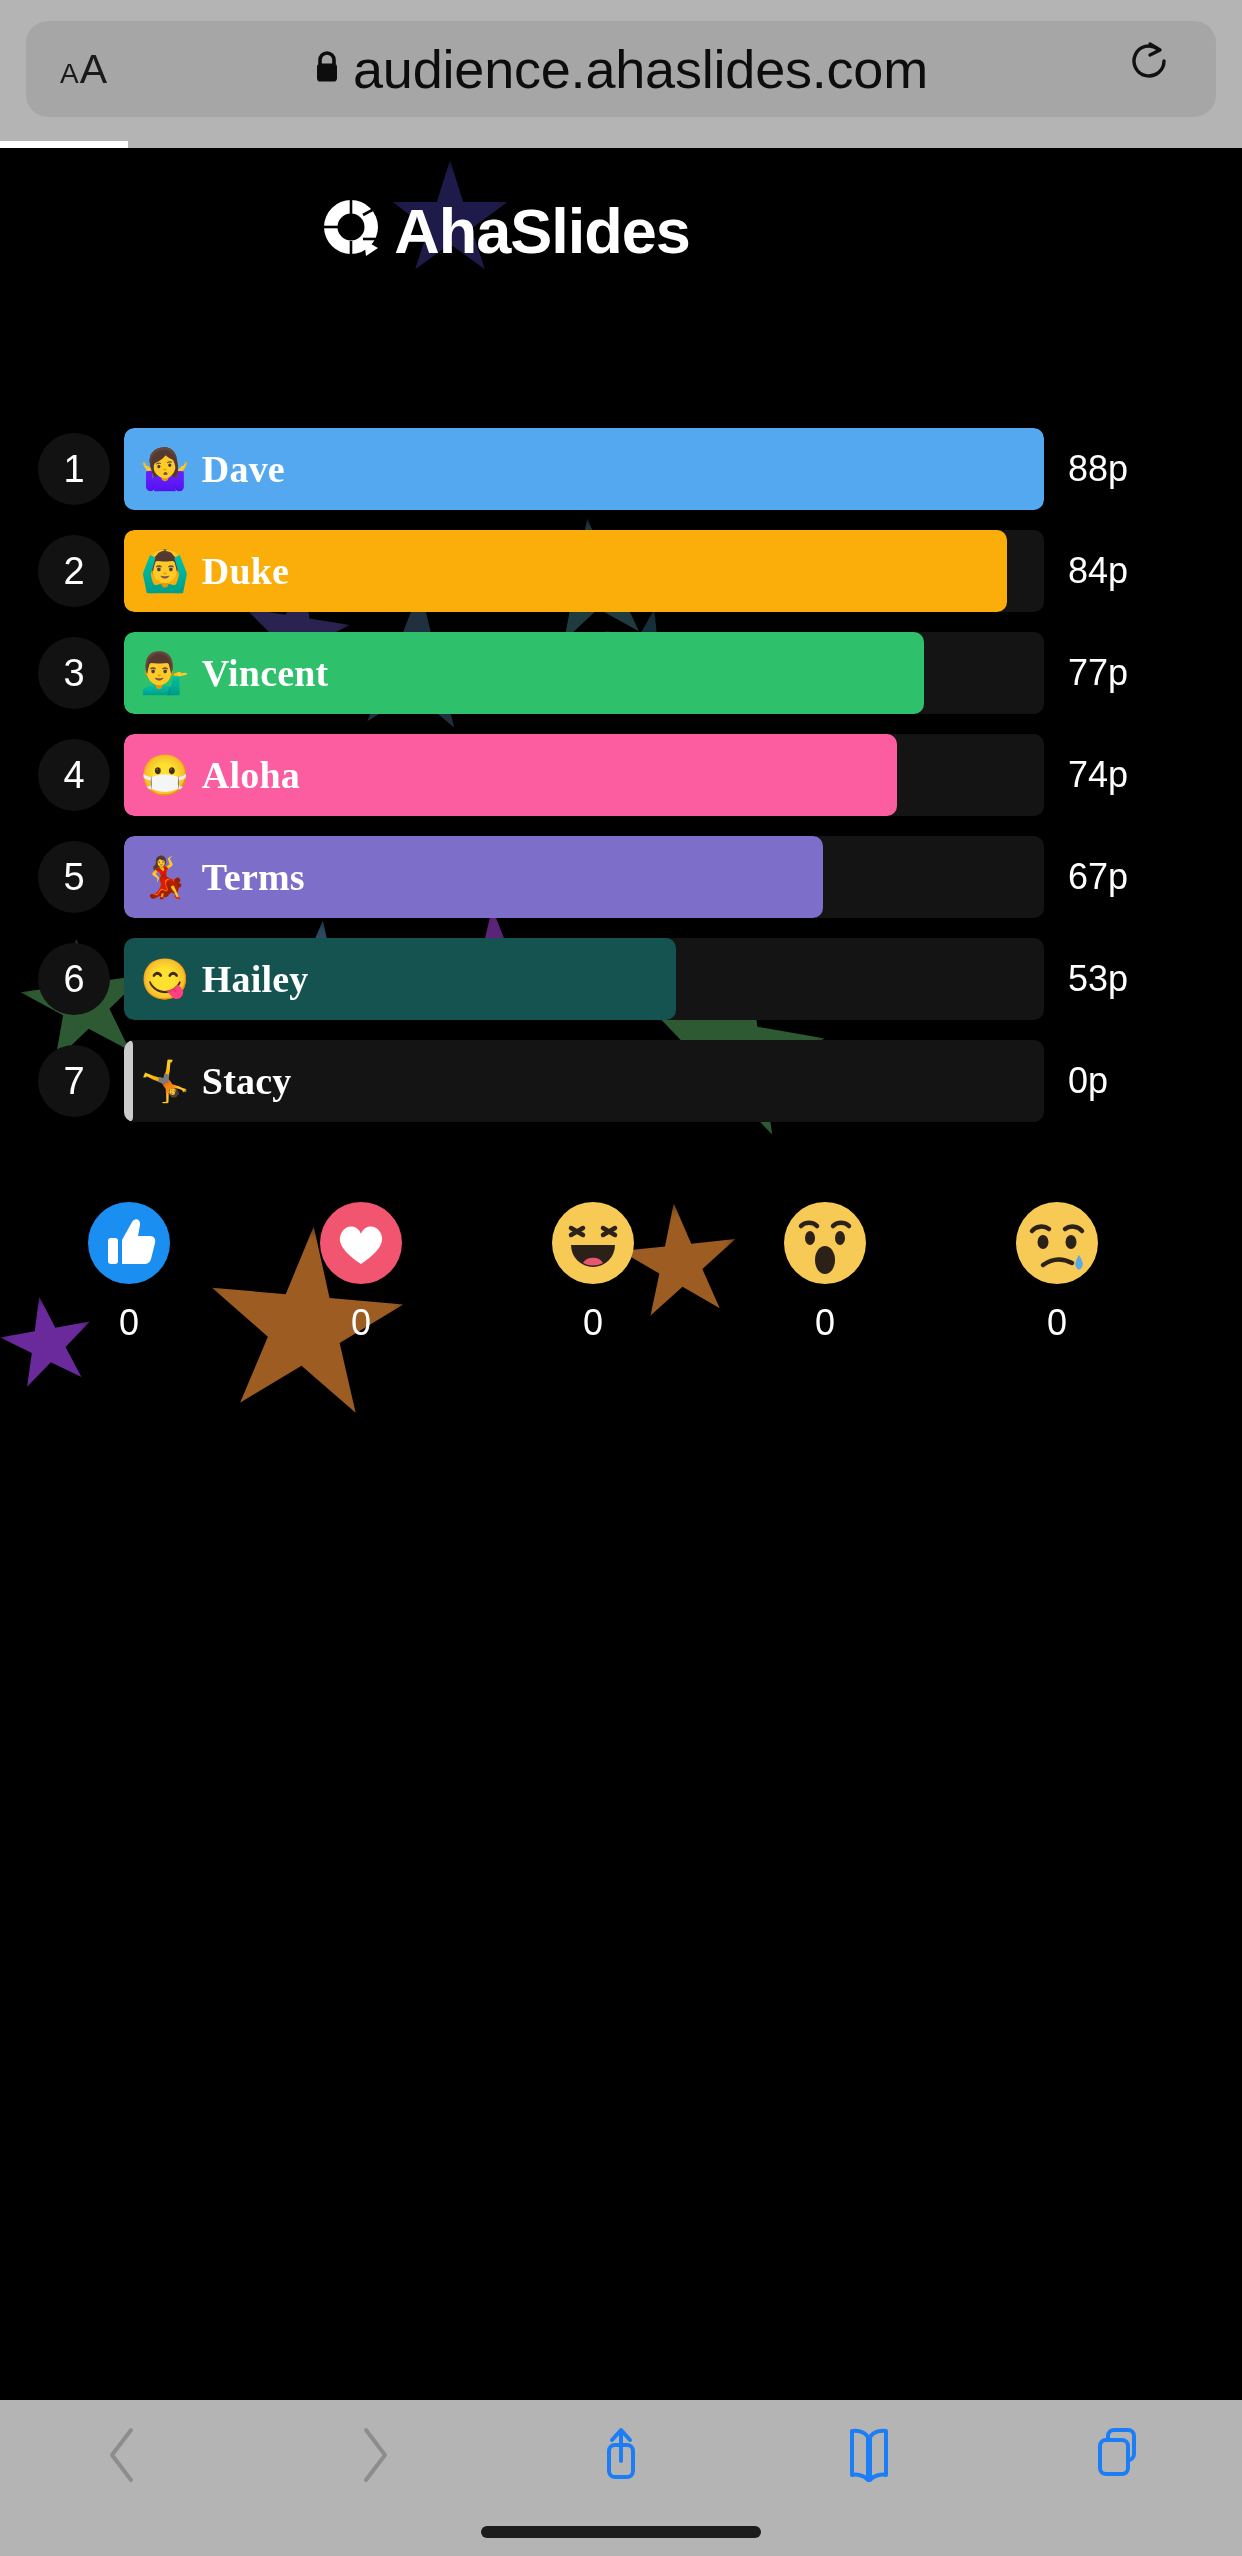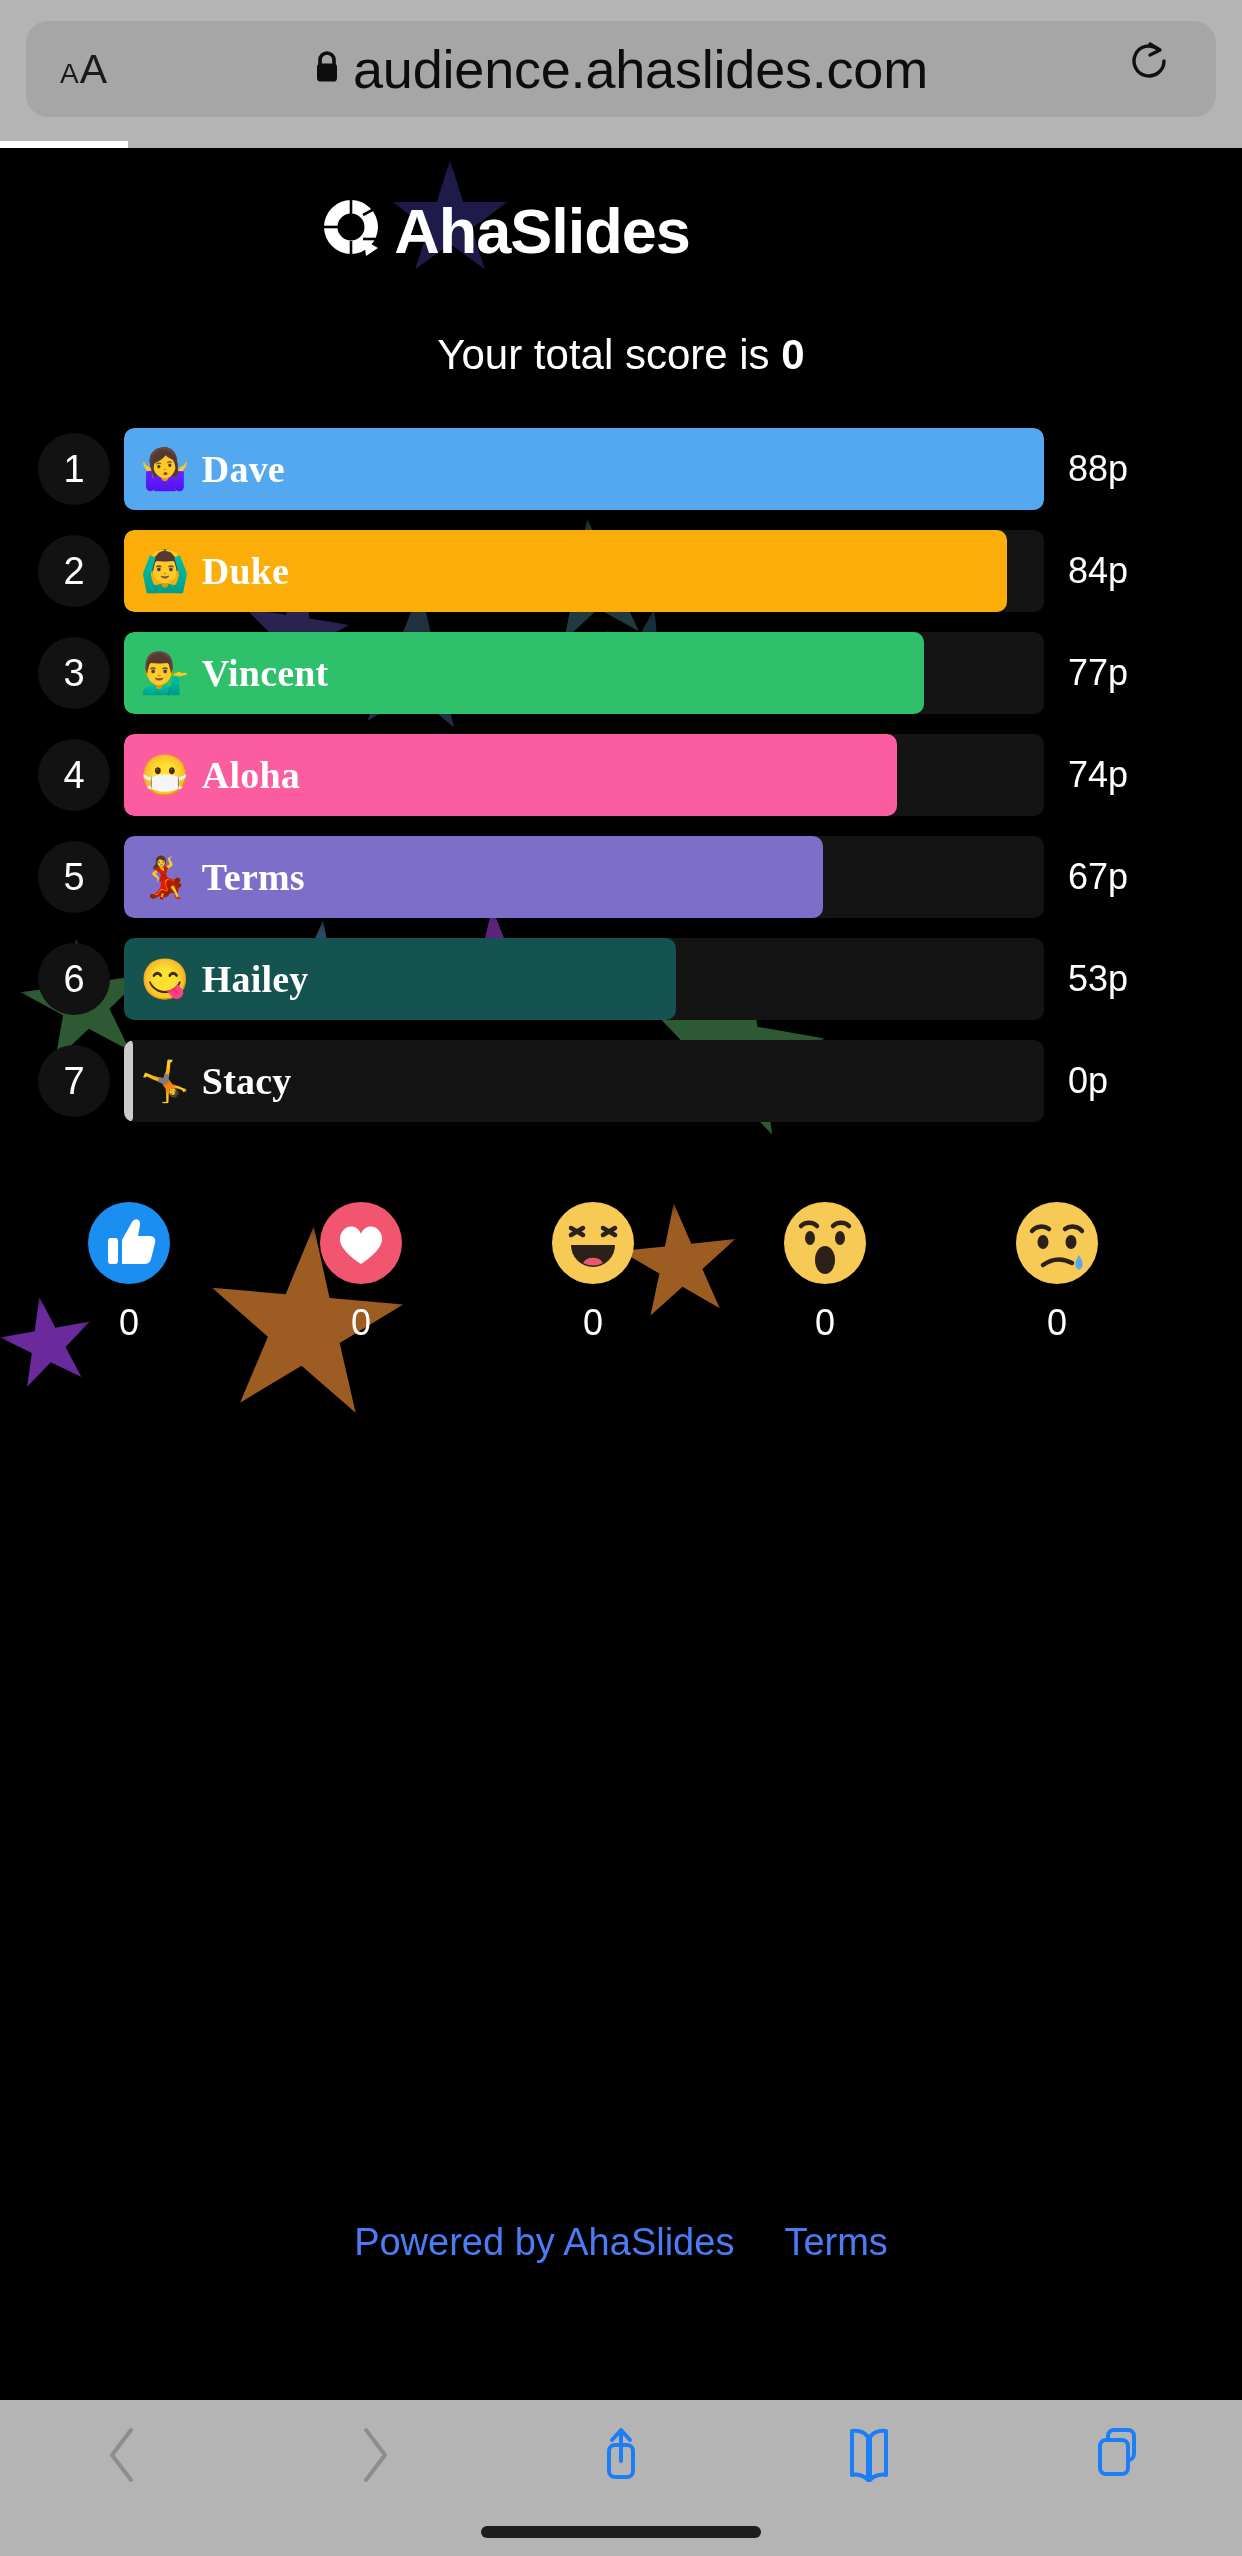--- a/index.html
+++ b/index.html
@@ -164,24 +164,20 @@
           <line x1="2" y1="31" x2="19" y2="31"></line>
           <line x1="43" y1="19" x2="56" y2="12"></line>
           <line x1="43" y1="43" x2="58" y2="43"></line>
           <line x1="31" y1="45" x2="31" y2="62"></line>
         </g>
       </svg>
     </span>
     <span class="logo-text">AhaSlides</span>
   </div>
 
-  <div class="score-line">
-    <span>Your total score is</span>
-    <b>0</b>
-  </div>
 
   <div class="board" id="board">
       <div class="row">
         <div class="rank">1</div>
         <div class="track">
           <div class="fill" style="width: 100%; background: rgb(84, 168, 240);"></div>
           <div class="player">
             <span class="avatar">🤷‍♀️</span>
             <span class="pname">Dave</span>
           </div>
@@ -300,24 +296,20 @@
             <path d="M49 27 A11 9 0 0 1 66 29" fill="none" stroke="#2b2118" stroke-width="4.5" stroke-linecap="round"></path>
             <ellipse cx="27" cy="40" rx="5.5" ry="7" fill="#2b2118"></ellipse>
             <ellipse cx="55" cy="40" rx="5.5" ry="7" fill="#2b2118"></ellipse>
             <path d="M27 63 Q41 53 56 61" fill="none" stroke="#2b2118" stroke-width="4.5" stroke-linecap="round"></path>
             <path d="M63 53 C68 61 68 65 63 68 C58 65 58 61 63 53 Z" fill="#5fa8e8"></path>
           </svg></span>
         <span class="react-count">0</span>
       </div>
     </div>
 
-  <div class="footer">
-    <a class="flink" href="#">Powered by AhaSlides</a>
-    <a class="flink" href="#">Terms</a>
-  </div>
 </div>
 
 <div class="safari-bottom">
   <div class="toolbar-row">
     <div class="tb-item">
       <svg width="40" height="62" viewBox="0 0 40 62">
           <path d="M27 6 L8 31 L27 56" fill="none" stroke="#8d8d8d" stroke-width="4" stroke-linecap="round" stroke-linejoin="round"></path>
         </svg>
     </div>
     <div class="tb-item">

